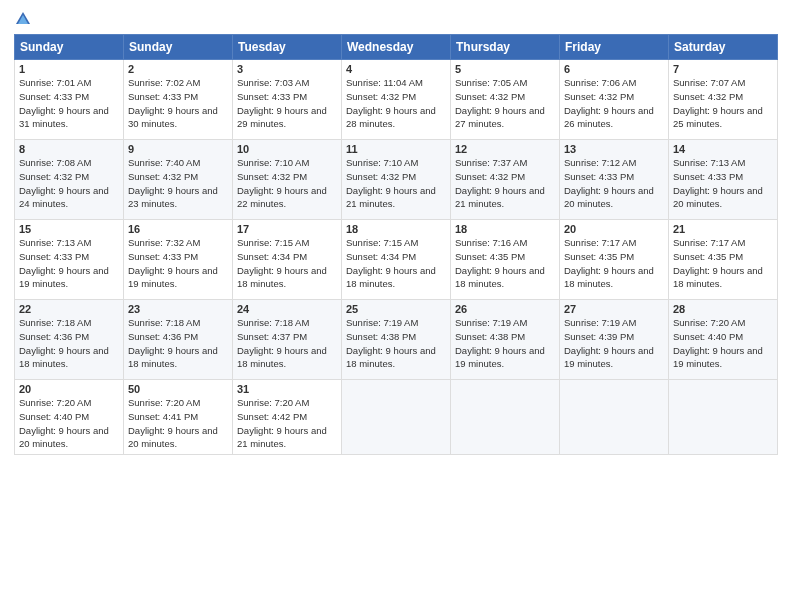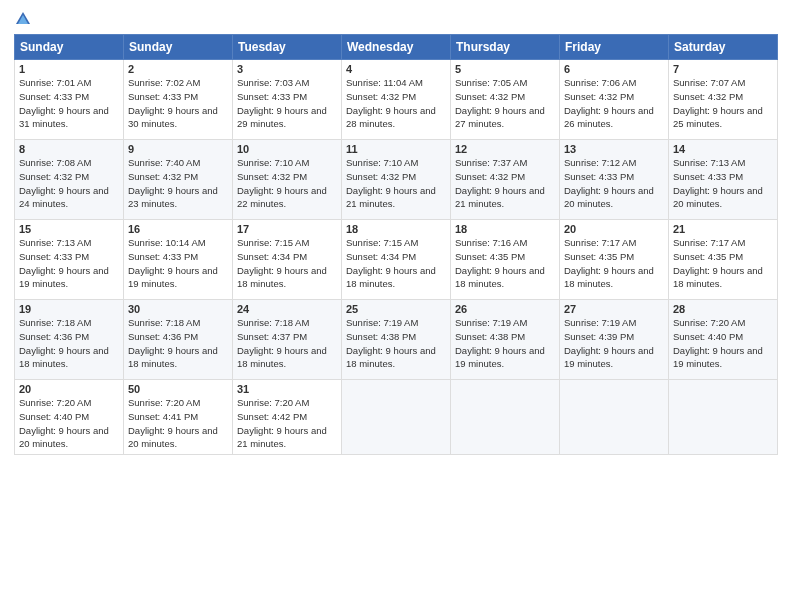--- a/index.html
+++ b/index.html
@@ -251,21 +251,21 @@
         <span class="day-num">15</span>
         <div class="day-info">
           <span>Sunrise: 7:13 AM</span><br>
           <span>Sunset: 4:33 PM</span><br>
           <span>Daylight: 9 hours and 19 minutes.</span>
         </div>
       </td>
           <td>
         <span class="day-num">16</span>
         <div class="day-info">
-          <span>Sunrise: 10:14 AM</span><br>
+          <span>Sunrise: 7:32 AM</span><br>
           <span>Sunset: 4:33 PM</span><br>
           <span>Daylight: 9 hours and 19 minutes.</span>
         </div>
       </td>
           <td>
         <span class="day-num">17</span>
         <div class="day-info">
           <span>Sunrise: 7:15 AM</span><br>
           <span>Sunset: 4:34 PM</span><br>
           <span>Daylight: 9 hours and 18 minutes.</span>
@@ -299,29 +299,29 @@
         <span class="day-num">21</span>
         <div class="day-info">
           <span>Sunrise: 7:17 AM</span><br>
           <span>Sunset: 4:35 PM</span><br>
           <span>Daylight: 9 hours and 18 minutes.</span>
         </div>
       </td>
         </tr>
         <tr>
           <td>
-        <span class="day-num">19</span>
+        <span class="day-num">22</span>
         <div class="day-info">
           <span>Sunrise: 7:18 AM</span><br>
           <span>Sunset: 4:36 PM</span><br>
           <span>Daylight: 9 hours and 18 minutes.</span>
         </div>
       </td>
           <td>
-        <span class="day-num">30</span>
+        <span class="day-num">23</span>
         <div class="day-info">
           <span>Sunrise: 7:18 AM</span><br>
           <span>Sunset: 4:36 PM</span><br>
           <span>Daylight: 9 hours and 18 minutes.</span>
         </div>
       </td>
           <td>
         <span class="day-num">24</span>
         <div class="day-info">
           <span>Sunrise: 7:18 AM</span><br>

